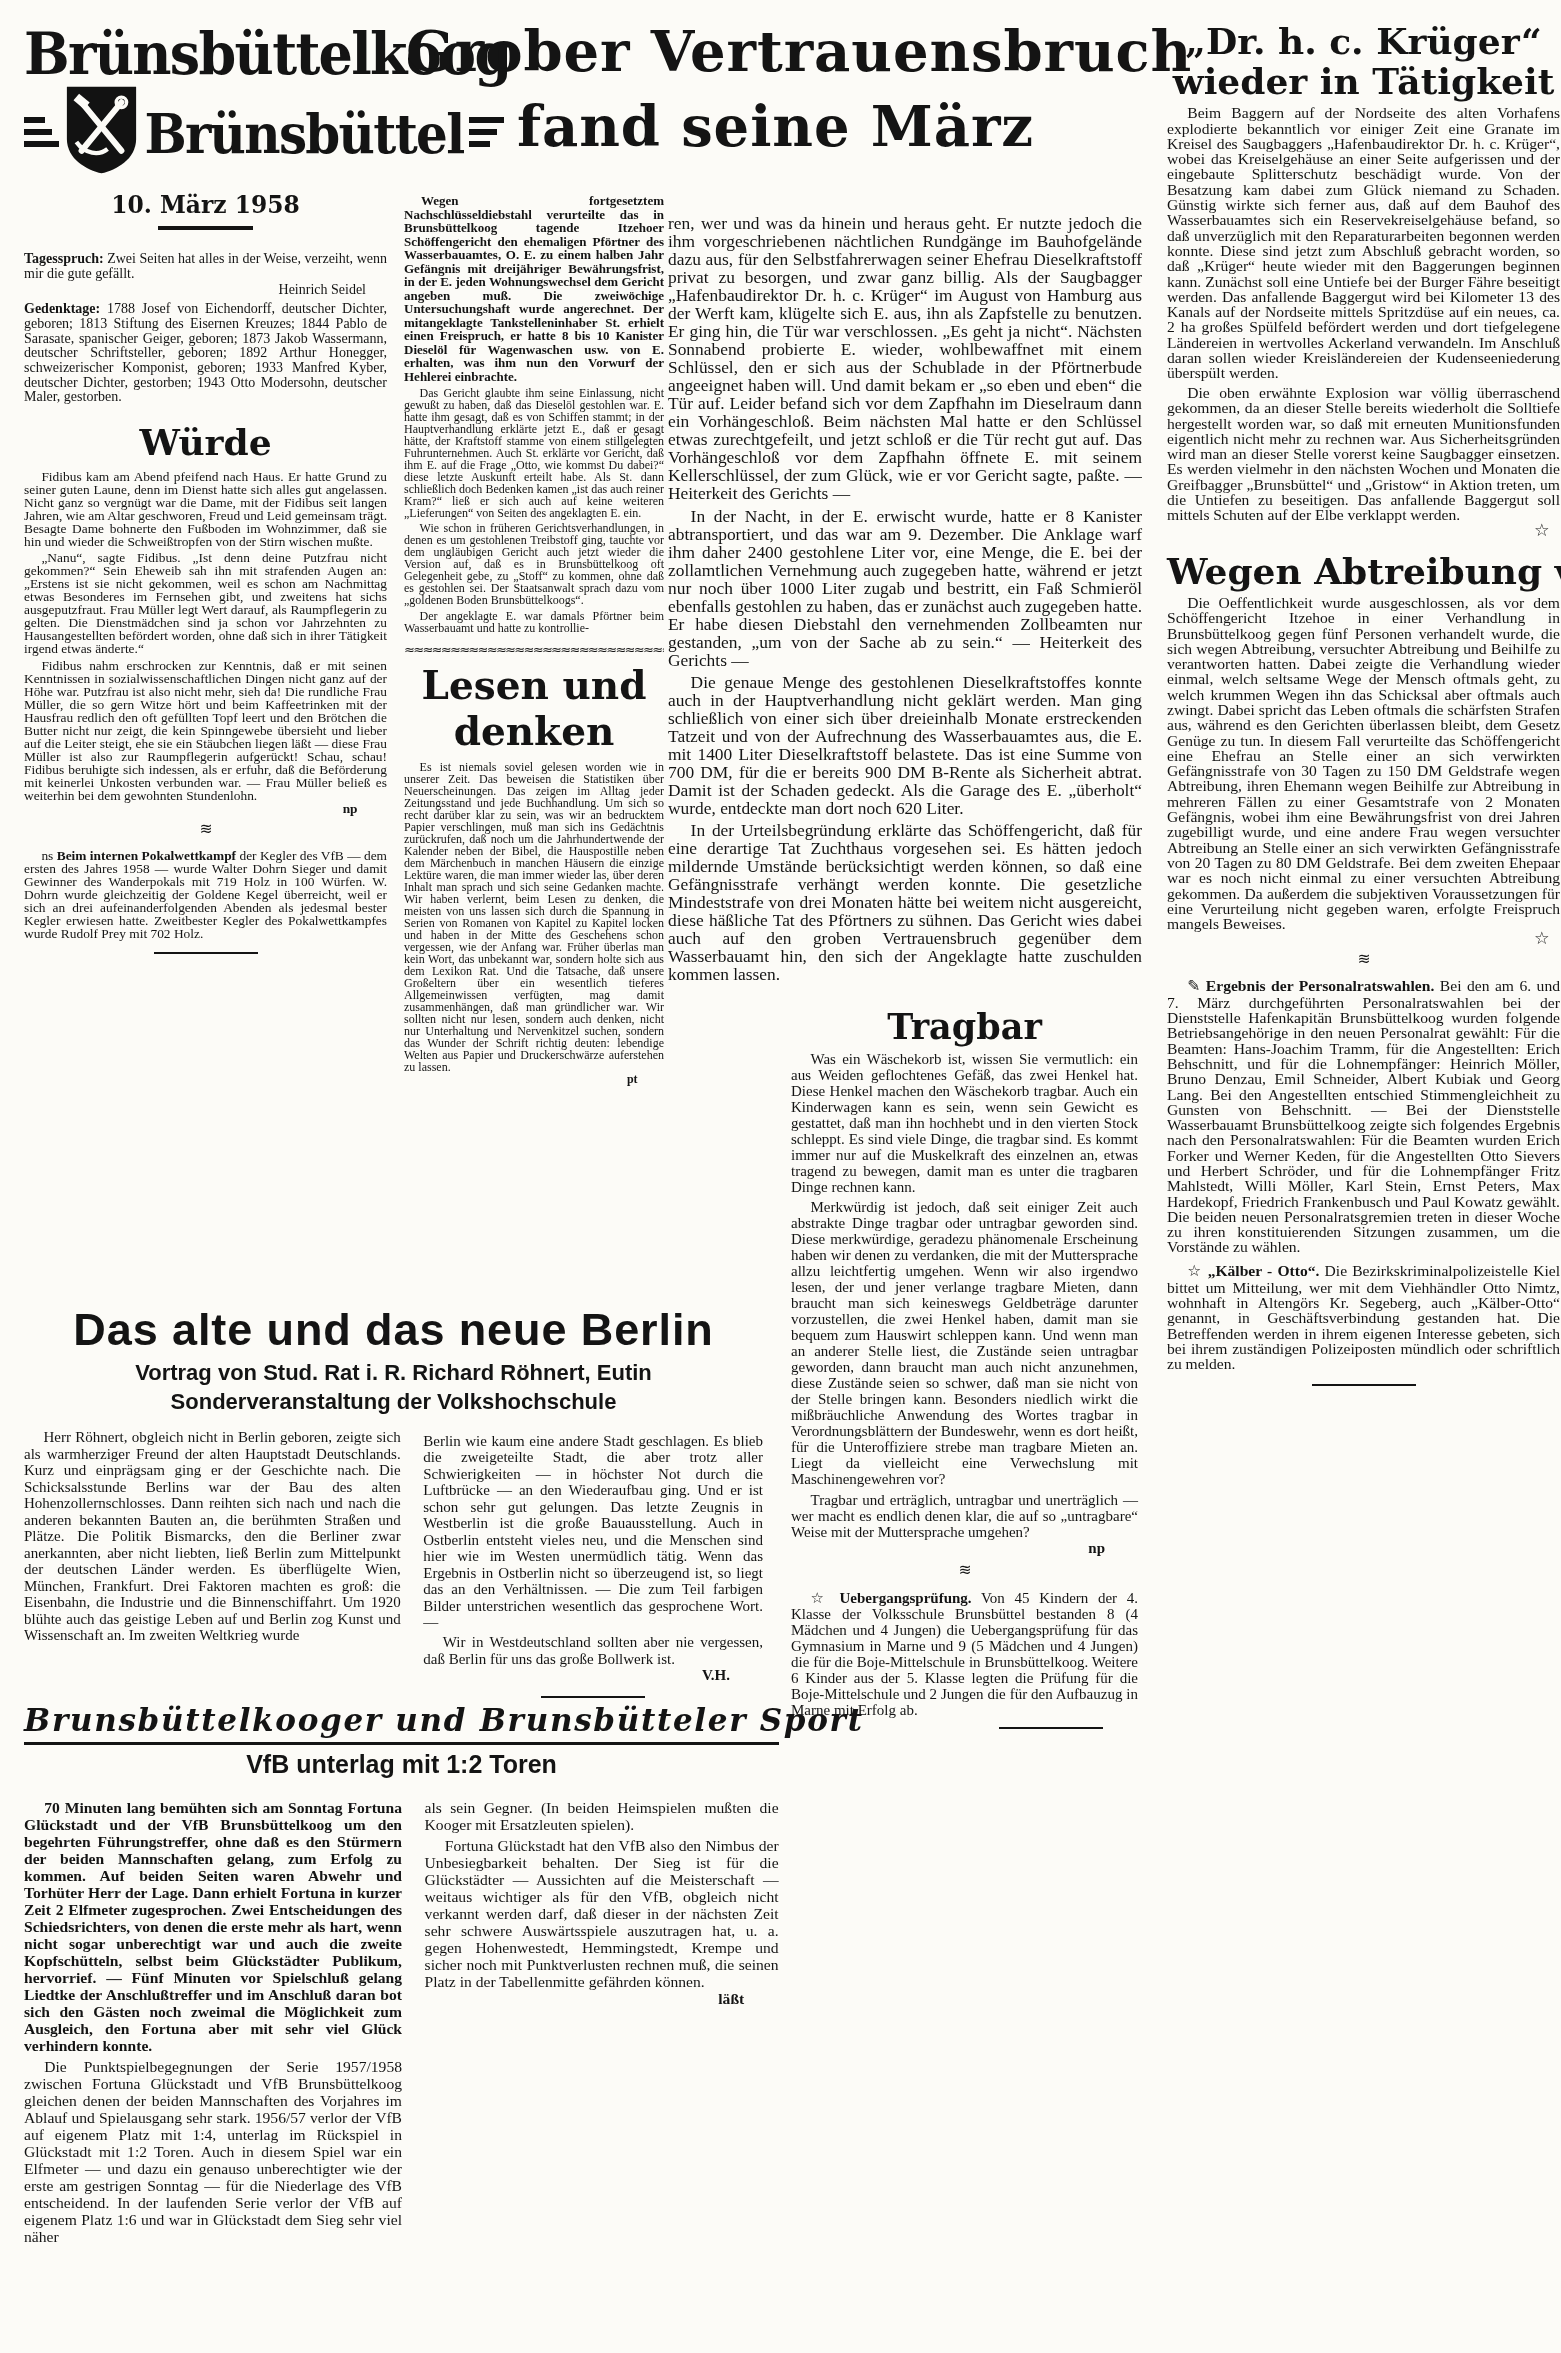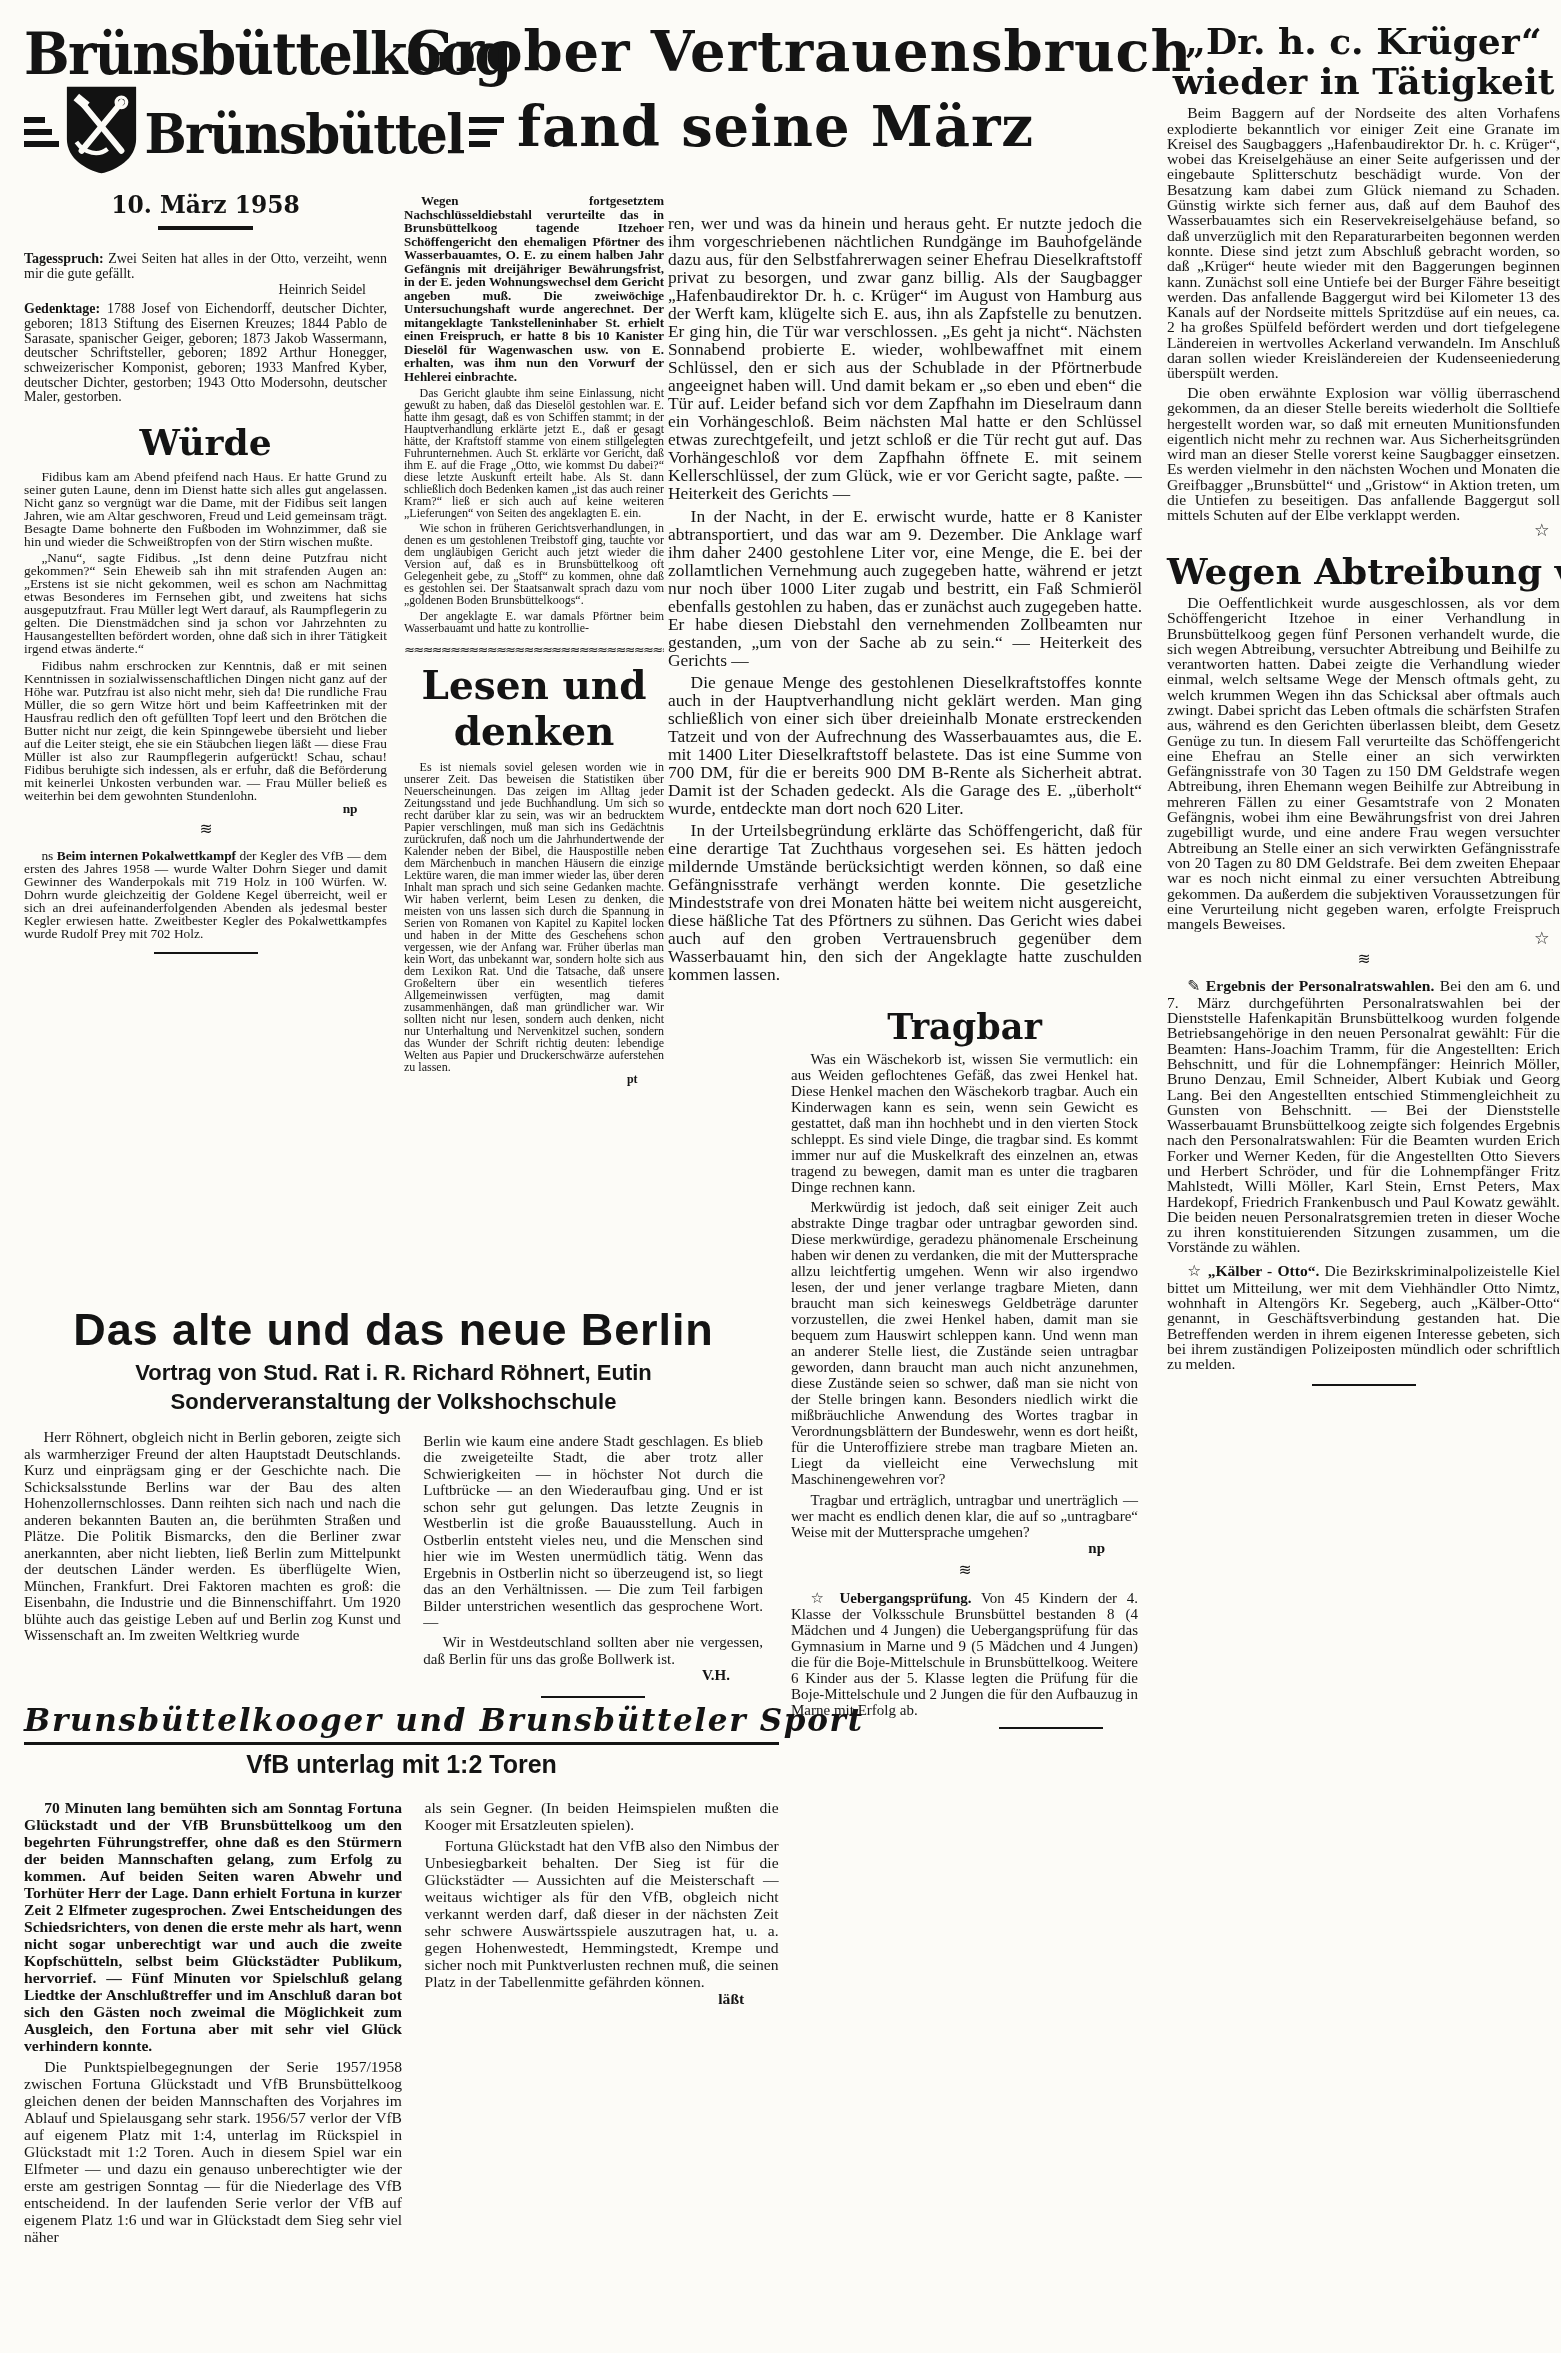--- a/index.html
+++ b/index.html
@@ -126,21 +126,21 @@
         <span class="flourish">
             <span class="f1"></span>
             <span class="f2"></span>
             <span class="f3"></span>
           </span>
       </div>
       <div id="mast-date">10. März 1958</div>
       <div id="date-rule"></div>
     </div>
 
-    <p id="tagesspruch" class="smallpara jt"><span class="lead">Tagesspruch:</span> <span>Zwei Seiten hat alles in der Otto, verzeiht, wenn mir die gute gefällt.</span></p>
+    <p id="tagesspruch" class="smallpara jt"><span class="lead">Tagesspruch:</span> <span>Zwei Seiten hat alles in der Weise, verzeiht, wenn mir die gute gefällt.</span></p>
     <div class="smallpara author-line" style="margin-top:1.7px">Heinrich Seidel</div>
 
     <p class="smallpara jt"><span class="lead">Gedenktage:</span> <span>1788 Josef von Eichendorff, deutscher Dichter, geboren; 1813 Stiftung des Eisernen Kreuzes; 1844 Pablo de Sarasate, spanischer Geiger, geboren; 1873 Jakob Wassermann, deutscher Schriftsteller, geboren; 1892 Arthur Honegger, schweizerischer Komponist, geboren; 1933 Manfred Kyber, deutscher Dichter, gestorben; 1943 Otto Modersohn, deutscher Maler, gestorben.</span></p>
 
     <h2 id="wuerde-head" class="head-serif">Würde</h2>
     <div id="wuerde-body" class="body15">
       <p class="jt ind">Fidibus kam am Abend pfeifend nach Haus. Er hatte Grund zu seiner guten Laune, denn im Dienst hatte sich alles gut angelassen. Nicht ganz so vergnügt war die Dame, mit der Fidibus seit langen Jahren, wie am Altar geschworen, Freud und Leid gemeinsam trägt. Besagte Dame bohnerte den Fußboden im Wohnzimmer, daß sie hin und wieder die Schweißtropfen von der Stirn wischen mußte.</p>
       <p class="jt ind">„Nanu“, sagte Fidibus. „Ist denn deine Putzfrau nicht gekommen?“ Sein Eheweib sah ihn mit strafenden Augen an: „Erstens ist sie nicht gekommen, weil es schon am Nachmittag etwas Besonderes im Fernsehen gibt, und zweitens hat sichs ausgeputzfraut. Frau Müller legt Wert darauf, als Raumpflegerin zu gelten. Die Dienstmädchen sind ja schon vor Jahrzehnten zu Hausangestellten befördert worden, ohne daß sich in ihrer Tätigkeit irgend etwas änderte.“</p>
       <p class="jt ind">Fidibus nahm erschrocken zur Kenntnis, daß er mit seinen Kenntnissen in sozialwissenschaftlichen Dingen nicht ganz auf der Höhe war. Putzfrau ist also nicht mehr, sieh da! Die rundliche Frau Müller, die so gern Witze hört und beim Kaffeetrinken mit der Hausfrau redlich den oft gefüllten Topf leert und den Brötchen die Butter nicht nur zeigt, die kein Spinngewebe übersieht und lieber auf die Leiter steigt, ehe sie ein Stäubchen liegen läßt — diese Frau Müller ist also zur Raumpflegerin aufgerückt! Schau, schau! Fidibus beruhigte sich indessen, als er erfuhr, daß die Beförderung mit keinerlei Unkosten verbunden war. — Frau Müller beließ es weiterhin bei dem gewohnten Stundenlohn.</p>
       <div class="sig">np</div>

